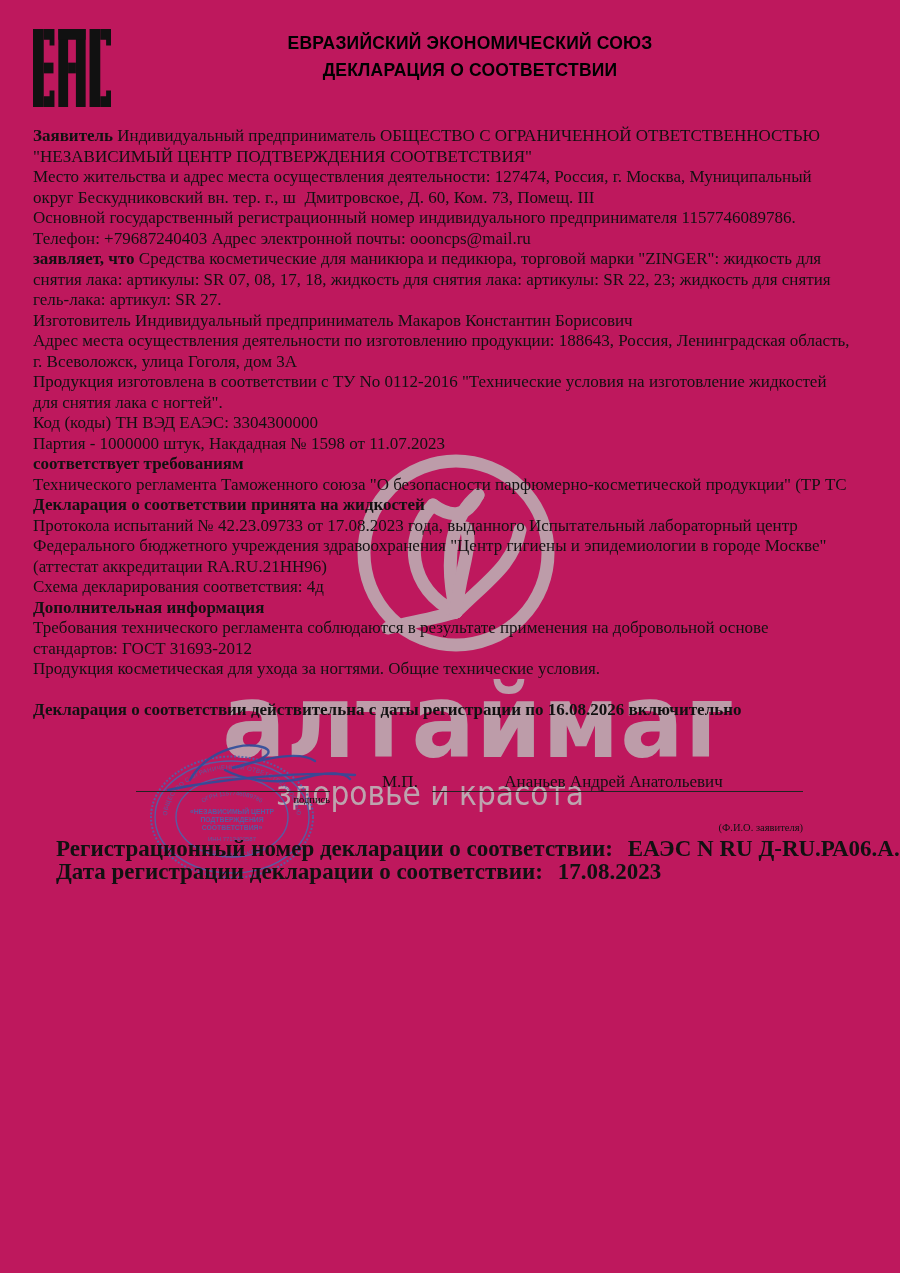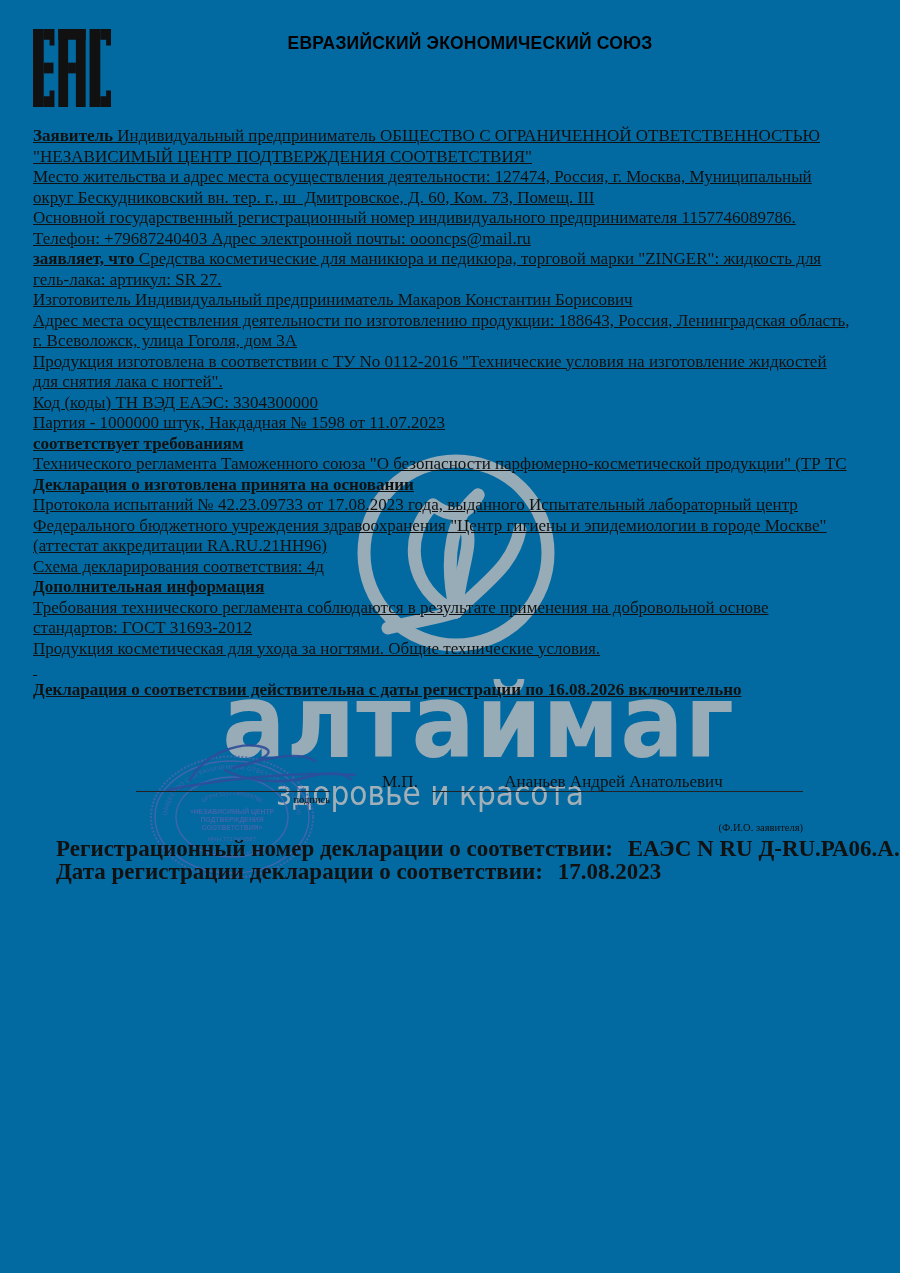--- a/index.html
+++ b/index.html
@@ -1,25 +1,25 @@
 <!DOCTYPE html>
 <html><head>
 <meta charset="utf-8">
 <style>
   html,body{margin:0;padding:0;background:#e8e8e8;}
-  .page{position:relative;width:900px;height:1273px;background:#0369a1;overflow:hidden;
+  .page{position:relative;width:900px;height:1273px;background:#be185d;overflow:hidden;
         font-family:"Liberation Serif", serif;color:#111;}
   
   .eac-logo{position:absolute;left:33px;top:28px;width:78px;height:80px;z-index:4;}
   .title-block{position:absolute;left:120px;top:30px;width:700px;text-align:center;z-index:4;
                font-family:"Liberation Sans", sans-serif;font-weight:bold;
                font-size:17.5px;line-height:27px;color:#000;letter-spacing:.2px;}
   
   .body-text{position:absolute;left:33px;top:126px;width:845px;z-index:4;
-             font-size:17px;line-height:20.5px;text-decoration:underline;}
+             font-size:17px;line-height:20.5px;}
   .bline{height:20.5px;white-space:pre;}
   .bline .b{font-weight:bold;}
   
   .wm-logo{position:absolute;left:348px;top:450px;width:216px;height:206px;z-index:1;opacity:.8;}
   .wm-brand{position:absolute;left:205px;top:672px;width:490px;text-align:center;z-index:1;
             font-family:"DejaVu Sans", sans-serif;font-weight:bold;font-size:101px;line-height:101px;
             color:#bdbdbd;opacity:.8;transform:scaleX(.93);letter-spacing:1px;}
   .wm-tagline{position:absolute;left:240px;top:777px;width:380px;text-align:center;z-index:1;
             font-family:"DejaVu Sans", sans-serif;font-size:33px;line-height:34px;
             color:#bdbdbd;opacity:.85;transform:scaleX(.9);}
@@ -61,20 +61,21 @@
       <rect x="36" y="34.5" width="8" height="11"></rect>
 
       <rect x="58" y="0" width="11" height="80"></rect>
       <path d="M69,0 h11 v17 h-5 v-6 h-6 z"></path>
       <path d="M69,80 h11 v-17 h-5 v6 h-6 z"></path>
     </g>
   </svg>
 
   <div class="title-block">
     <div>ЕВРАЗИЙСКИЙ ЭКОНОМИЧЕСКИЙ СОЮЗ</div>
+    <div>ДЕКЛАРАЦИЯ О СООТВЕТСТВИИ</div>
   </div>
 
   <svg class="wm-logo" viewBox="0 0 216 206" aria-hidden="true">
     <g fill="none" stroke="#bdbdbd" stroke-width="13" stroke-linecap="round">
       <circle cx="108" cy="103" r="92"></circle>
       <path d="M40,178 C65,172 88,168 108,162"></path>
       <path d="M108,162 C60,140 55,85 85,55"></path>
       <path d="M108,162 C95,105 105,65 130,45"></path>
       <path d="M108,162 C140,130 165,115 172,80"></path>
       <path d="M108,162 C112,120 125,95 118,78"></path>
@@ -122,31 +123,32 @@
   </svg>
 
   <div class="body-text">
       <div class="bline"><span class="b">Заявитель</span> Индивидуальный предприниматель ОБЩЕСТВО С ОГРАНИЧЕННОЙ ОТВЕТСТВЕННОСТЬЮ</div>
       <div class="bline">"НЕЗАВИСИМЫЙ ЦЕНТР ПОДТВЕРЖДЕНИЯ СООТВЕТСТВИЯ"</div>
       <div class="bline">Место жительства и адрес места осуществления деятельности: 127474, Россия, г. Москва, Муниципальный</div>
       <div class="bline">округ Бескудниковский вн. тер. г., ш  Дмитровское, Д. 60, Ком. 73, Помещ. III</div>
       <div class="bline">Основной государственный регистрационный номер индивидуального предпринимателя 1157746089786.</div>
       <div class="bline">Телефон: +79687240403 Адрес электронной почты: oooncps@mail.ru</div>
       <div class="bline"><span class="b">заявляет, что</span> Средства косметические для маникюра и педикюра, торговой марки "ZINGER": жидкость для</div>
+      <div class="bline">снятия лака: артикулы: SR 07, 08, 17, 18, жидкость для снятия лака: артикулы: SR 22, 23; жидкость для снятия</div>
       <div class="bline">гель-лака: артикул: SR 27.</div>
       <div class="bline">Изготовитель Индивидуальный предприниматель Макаров Константин Борисович</div>
       <div class="bline">Адрес места осуществления деятельности по изготовлению продукции: 188643, Россия, Ленинградская область,</div>
       <div class="bline">г. Всеволожск, улица Гоголя, дом 3А</div>
       <div class="bline">Продукция изготовлена в соответствии с ТУ No 0112-2016 "Технические условия на изготовление жидкостей</div>
       <div class="bline">для снятия лака с ногтей".</div>
       <div class="bline">Код (коды) ТН ВЭД ЕАЭС: 3304300000</div>
       <div class="bline">Партия - 1000000 штук, Накдадная № 1598 от 11.07.2023</div>
       <div class="bline"><span class="b">соответствует требованиям</span></div>
       <div class="bline">Технического регламента Таможенного союза "О безопасности парфюмерно-косметической продукции" (ТР ТС</div>
-      <div class="bline"><span class="b">Декларация о изготовлена принята на основании</span></div>
+      <div class="bline"><span class="b">Декларация о соответствии принята на жидкостей</span></div>
       <div class="bline">Протокола испытаний № 42.23.09733 от 17.08.2023 года, выданного Испытательный лабораторный центр</div>
       <div class="bline">Федерального бюджетного учреждения здравоохранения "Центр гигиены и эпидемиологии в городе Москве"</div>
       <div class="bline">(аттестат аккредитации RA.RU.21НН96)</div>
       <div class="bline">Схема декларирования соответствия: 4д</div>
       <div class="bline"><span class="b">Дополнительная информация</span></div>
       <div class="bline">Требования технического регламента соблюдаются в результате применения на добровольной основе</div>
       <div class="bline">стандартов: ГОСТ 31693-2012</div>
       <div class="bline">Продукция косметическая для ухода за ногтями. Общие технические условия.</div>
       <div class="bline">&nbsp;</div>
       <div class="bline"><span class="b">Декларация о соответствии действительна с даты регистрации по 16.08.2026 включительно</span></div>

